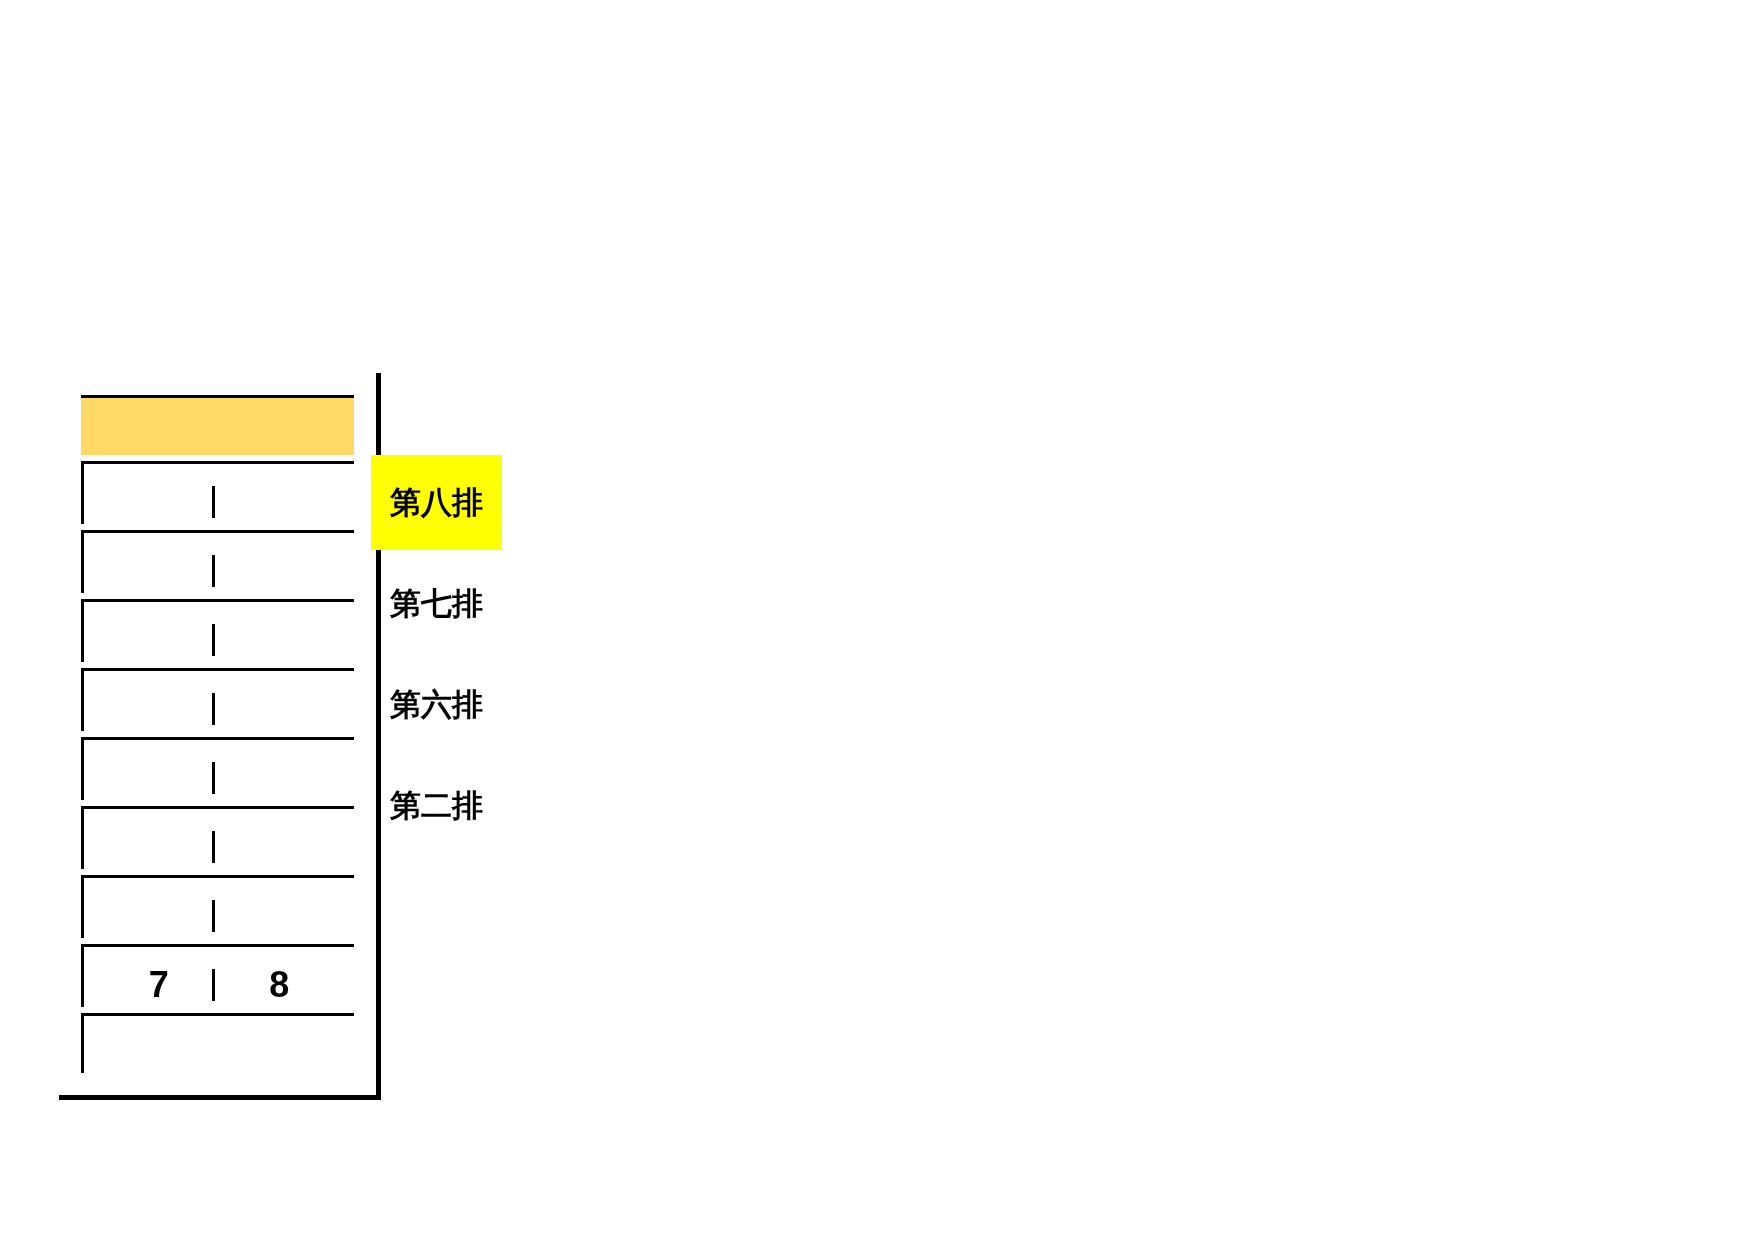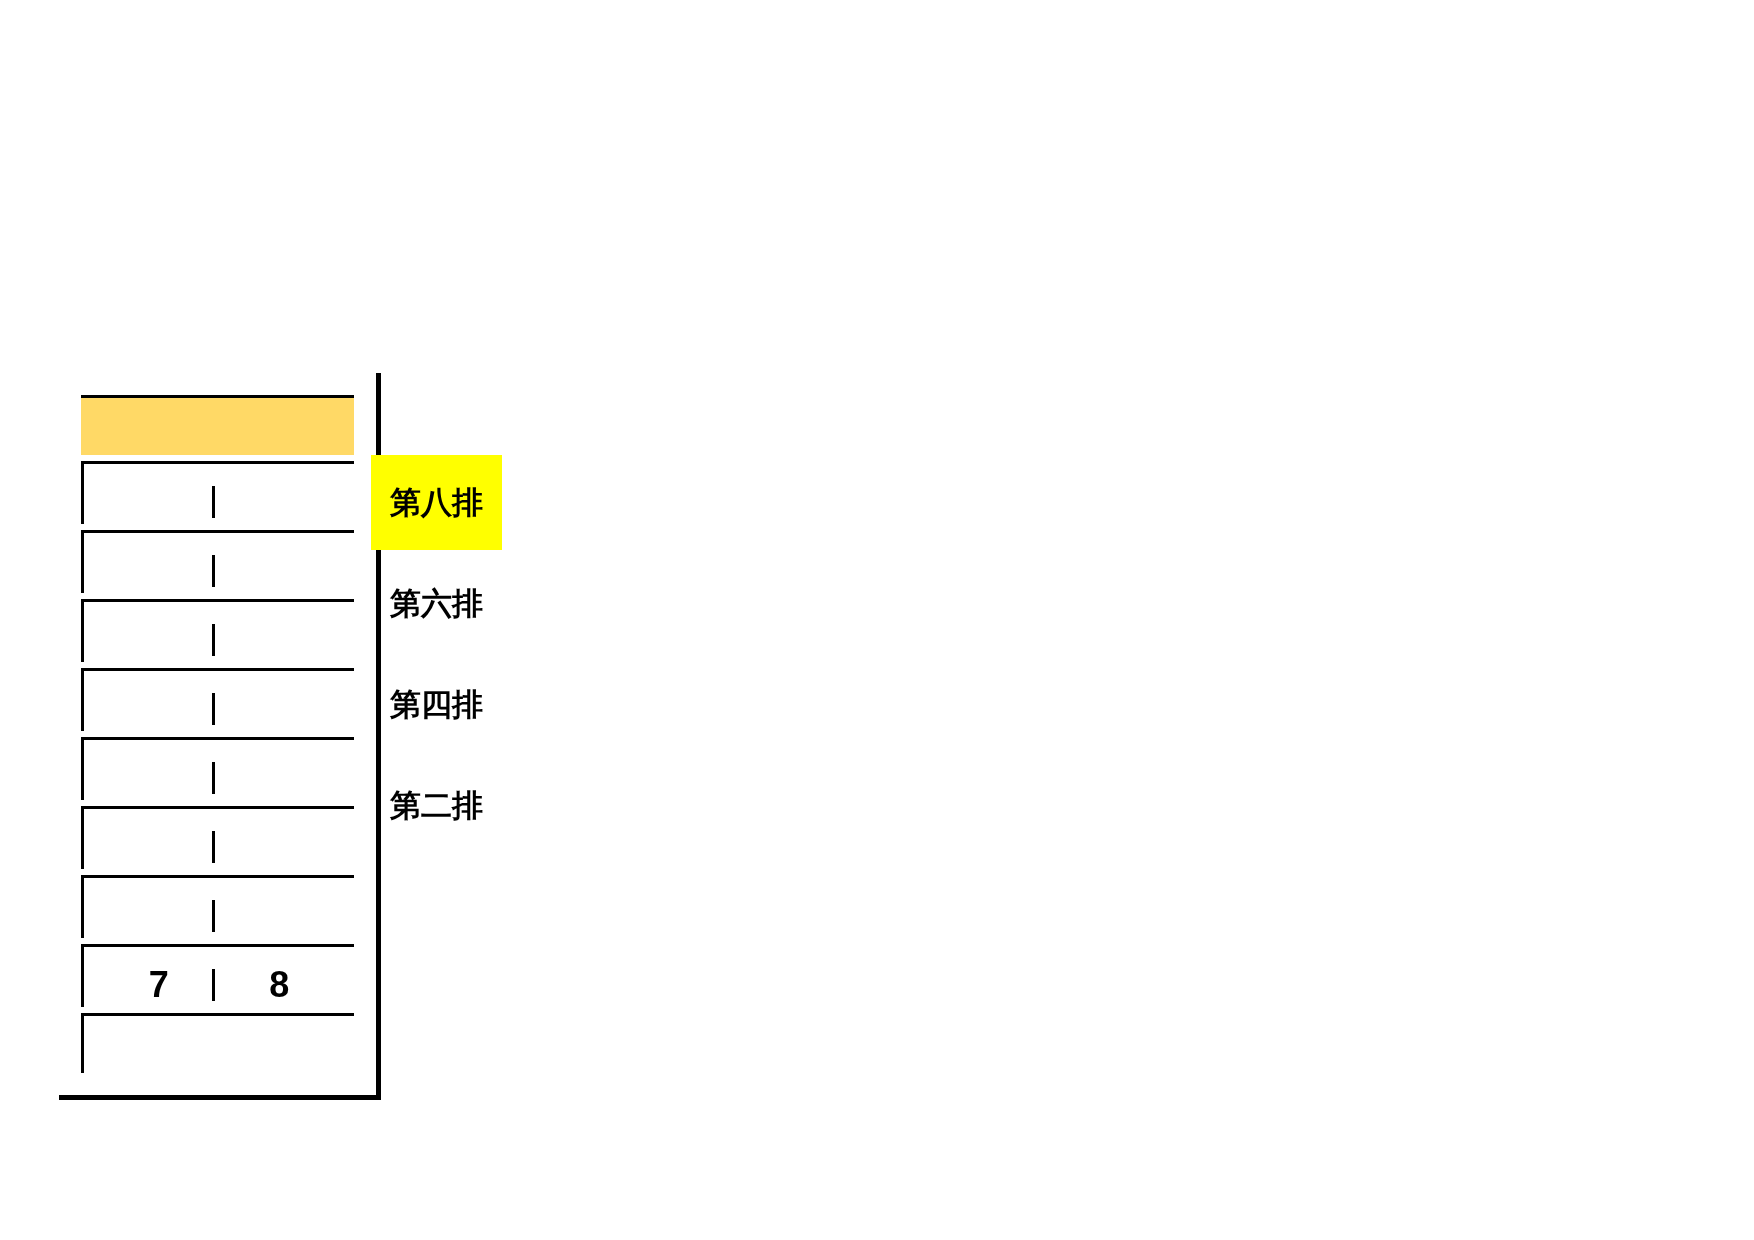--- a/index.html
+++ b/index.html
@@ -105,16 +105,16 @@
   <div class="data-row">
     <div class="cell first">7</div>
     <div class="cell">8</div>
   </div>
 
   <div class="filler-row"></div>
 </div>
 
 <div id="row-labels">
   <div class="label-row highlight">第八排</div>
+  <div class="label-row">第七排</div>
   <div class="label-row">第六排</div>
-  <div class="label-row">第四排</div>
   <div class="label-row">第二排</div>
 </div>
 
 </body></html>

